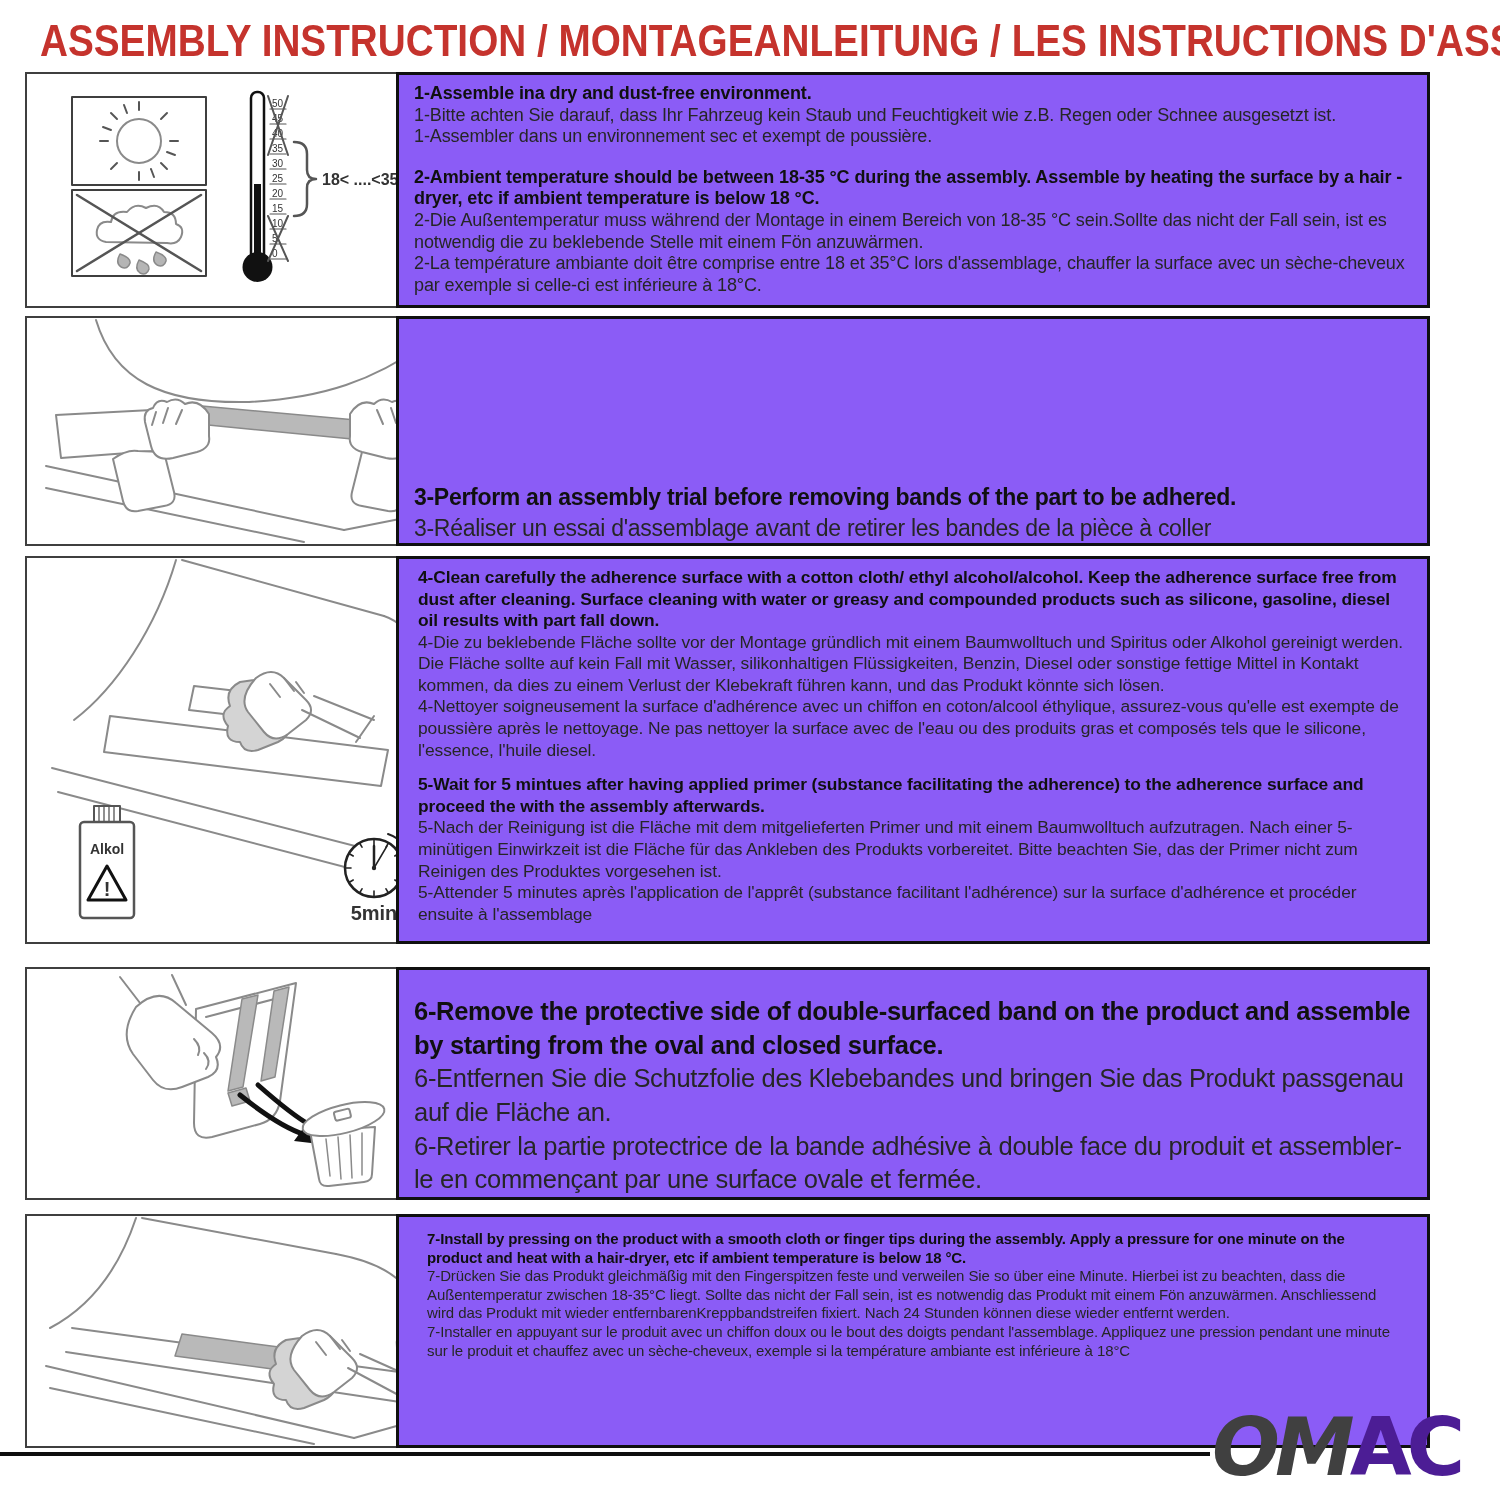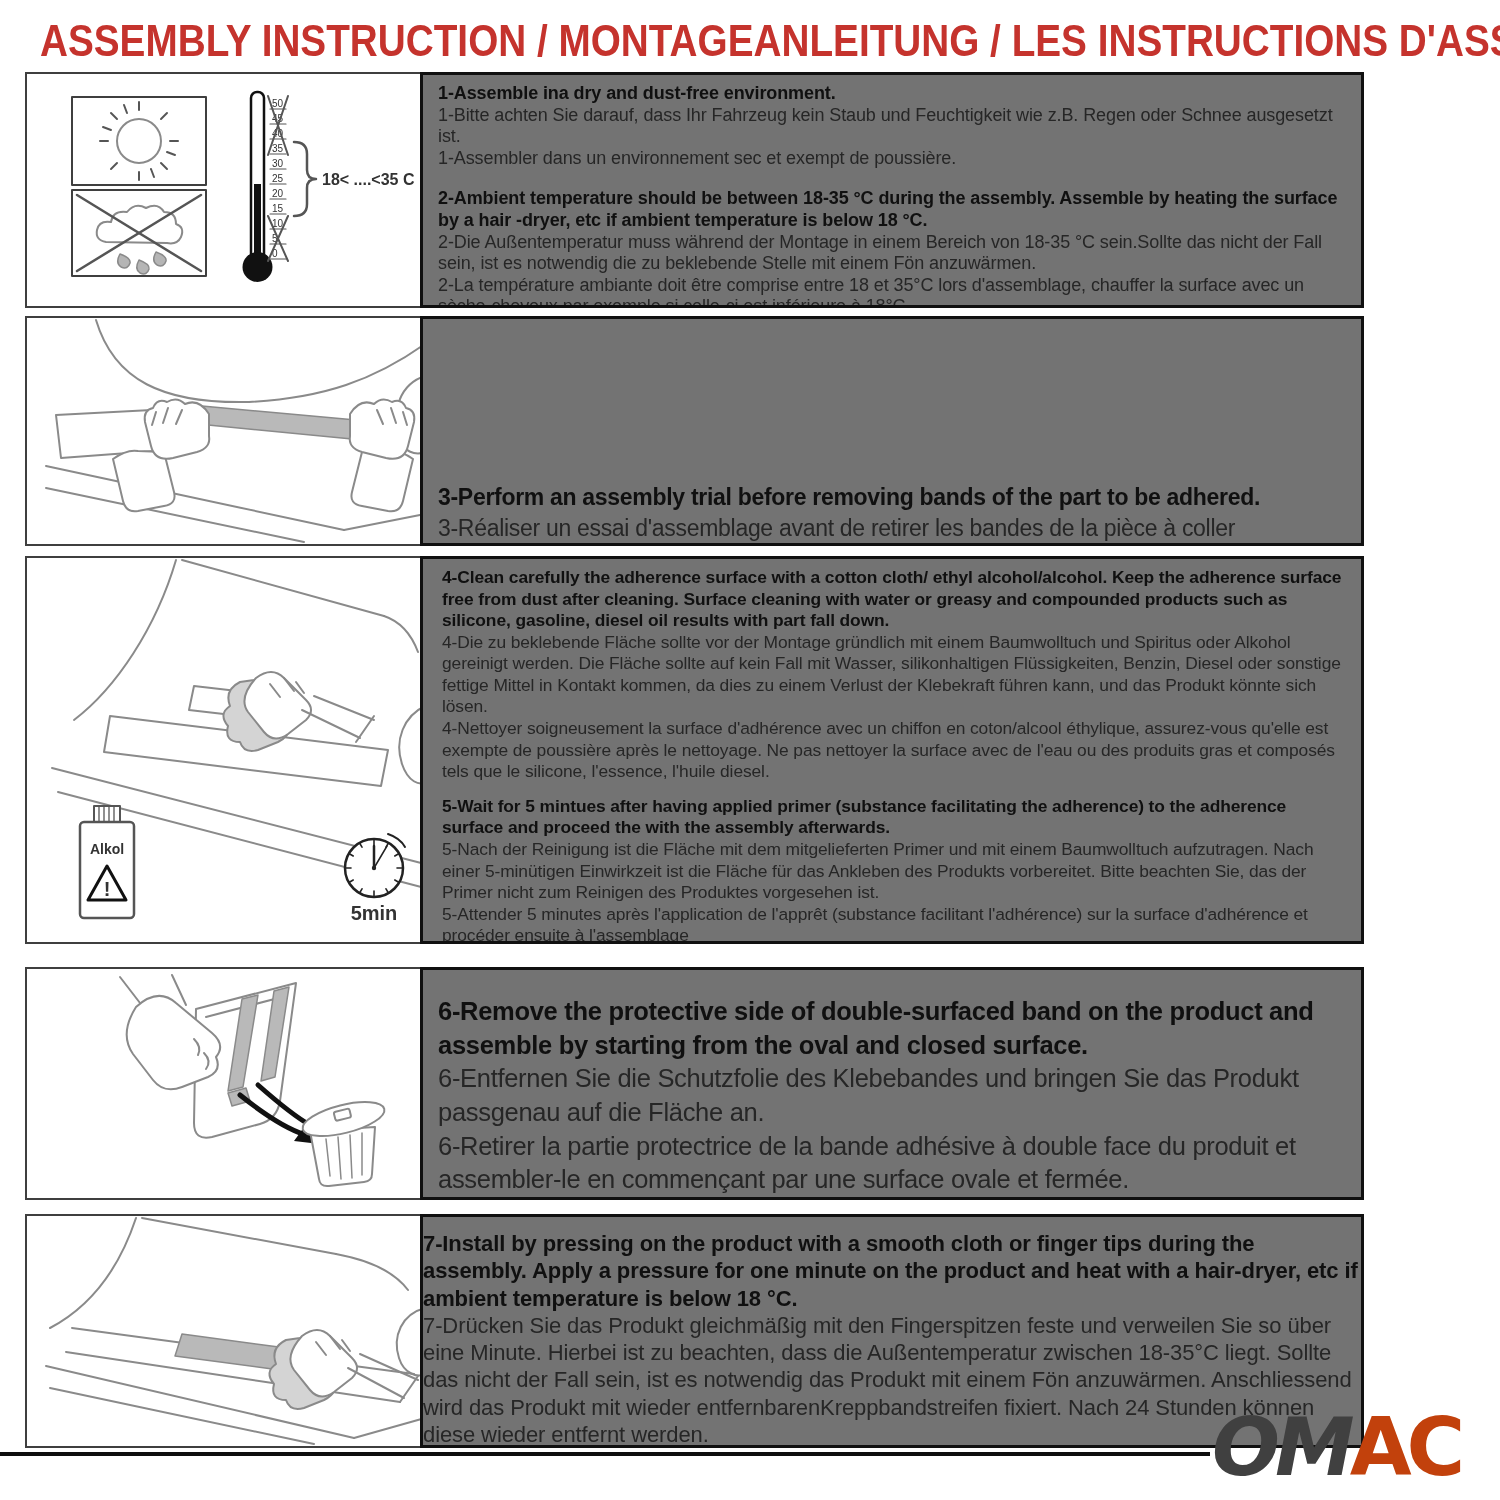--- a/index.html
+++ b/index.html
@@ -5,44 +5,44 @@
   html,body{margin:0;padding:0;}
   body{width:1500px;height:1500px;position:relative;background:#fff;
        font-family:"Liberation Sans",sans-serif;color:#222;overflow:hidden;}
   .title{position:absolute;left:40px;top:16px;font-size:44px;font-weight:800;
          color:#C5332D;white-space:nowrap;transform:scaleX(.88);transform-origin:left top;
          letter-spacing:0;}
   .row{position:absolute;left:0;width:1500px;}
   .illus-box{position:absolute;left:25px;width:421px;height:100%;
              border:2px solid #3f3f3f;background:#fff;box-sizing:border-box;}
   .illus-box svg{width:100%;height:100%;display:block;}
-  .text-box{position:absolute;left:420px;width:944px;height:100%;
-            border:3px solid #101010;background:#737373;box-sizing:border-box;
+  .text-box{position:absolute;left:396px;width:1034px;height:100%;
+            border:3px solid #101010;background:#8b5cf6;box-sizing:border-box;
             color:#262626;overflow:hidden;}
   .text-box p{margin:0;}
   .text-box p.b{font-weight:700;color:#101010;}
   .r1{top:72px;height:236px;}
   .r2{top:316px;height:230px;}
   .r3{top:556px;height:388px;}
   .r4{top:967px;height:233px;}
   .r5{top:1214px;height:234px;}
   .r1 .text-box{font-size:18px;line-height:1.2;padding:8px 15px;letter-spacing:-.1px;}
   .r1 .text-box p.g{margin-top:19px;}
   .r2 .text-box{font-size:23px;line-height:1.32;letter-spacing:-.3px;
                 display:flex;flex-direction:column;justify-content:flex-end;padding:0 15px;}
   .r3 .text-box{font-size:17.4px;line-height:1.24;padding:8px 19px;letter-spacing:-.1px;}
   .r3 .text-box p.g{margin-top:13px;}
   .r4 .text-box{font-size:25.5px;line-height:1.32;letter-spacing:-.3px;
                 display:flex;flex-direction:column;justify-content:flex-end;padding:0 15px;}
-  .r5 .text-box{font-size:22px;line-height:1.24;padding:13px 0;letter-spacing:-.1px;}
+  .r5 .text-box{font-size:15px;line-height:1.24;padding:13px 28px;letter-spacing:-.1px;}
   .footer-rule{position:absolute;left:0;top:1452px;width:1210px;height:4px;background:#0e0e0e;}
   .logo{position:absolute;left:1212px;top:1408px;font-family:"DejaVu Sans","Liberation Sans",sans-serif;
         font-weight:bold;font-size:80px;line-height:1;letter-spacing:-5px;white-space:nowrap;}
   .logo .lb{color:#404040;font-style:italic;}
-  .logo .lr{color:#c2410c;}
+  .logo .lr{color:#4c1d95;}
   svg{stroke-linecap:round;stroke-linejoin:round;}
   .line{fill:none;stroke:#8a8a8a;stroke-width:2;}
   .dark{fill:none;stroke:#3f3f3f;stroke-width:2;}
   .fillw{fill:#fff;stroke:#8a8a8a;stroke-width:2;}
   .strip{fill:#b9b9b9;stroke:#8a8a8a;stroke-width:1.5;}
   .cloth{fill:#d4d4d4;stroke:#8a8a8a;stroke-width:2;}
   .svgtext{font-family:"Liberation Sans",sans-serif;fill:#333;}
 </style>
 </head>
 <body>

